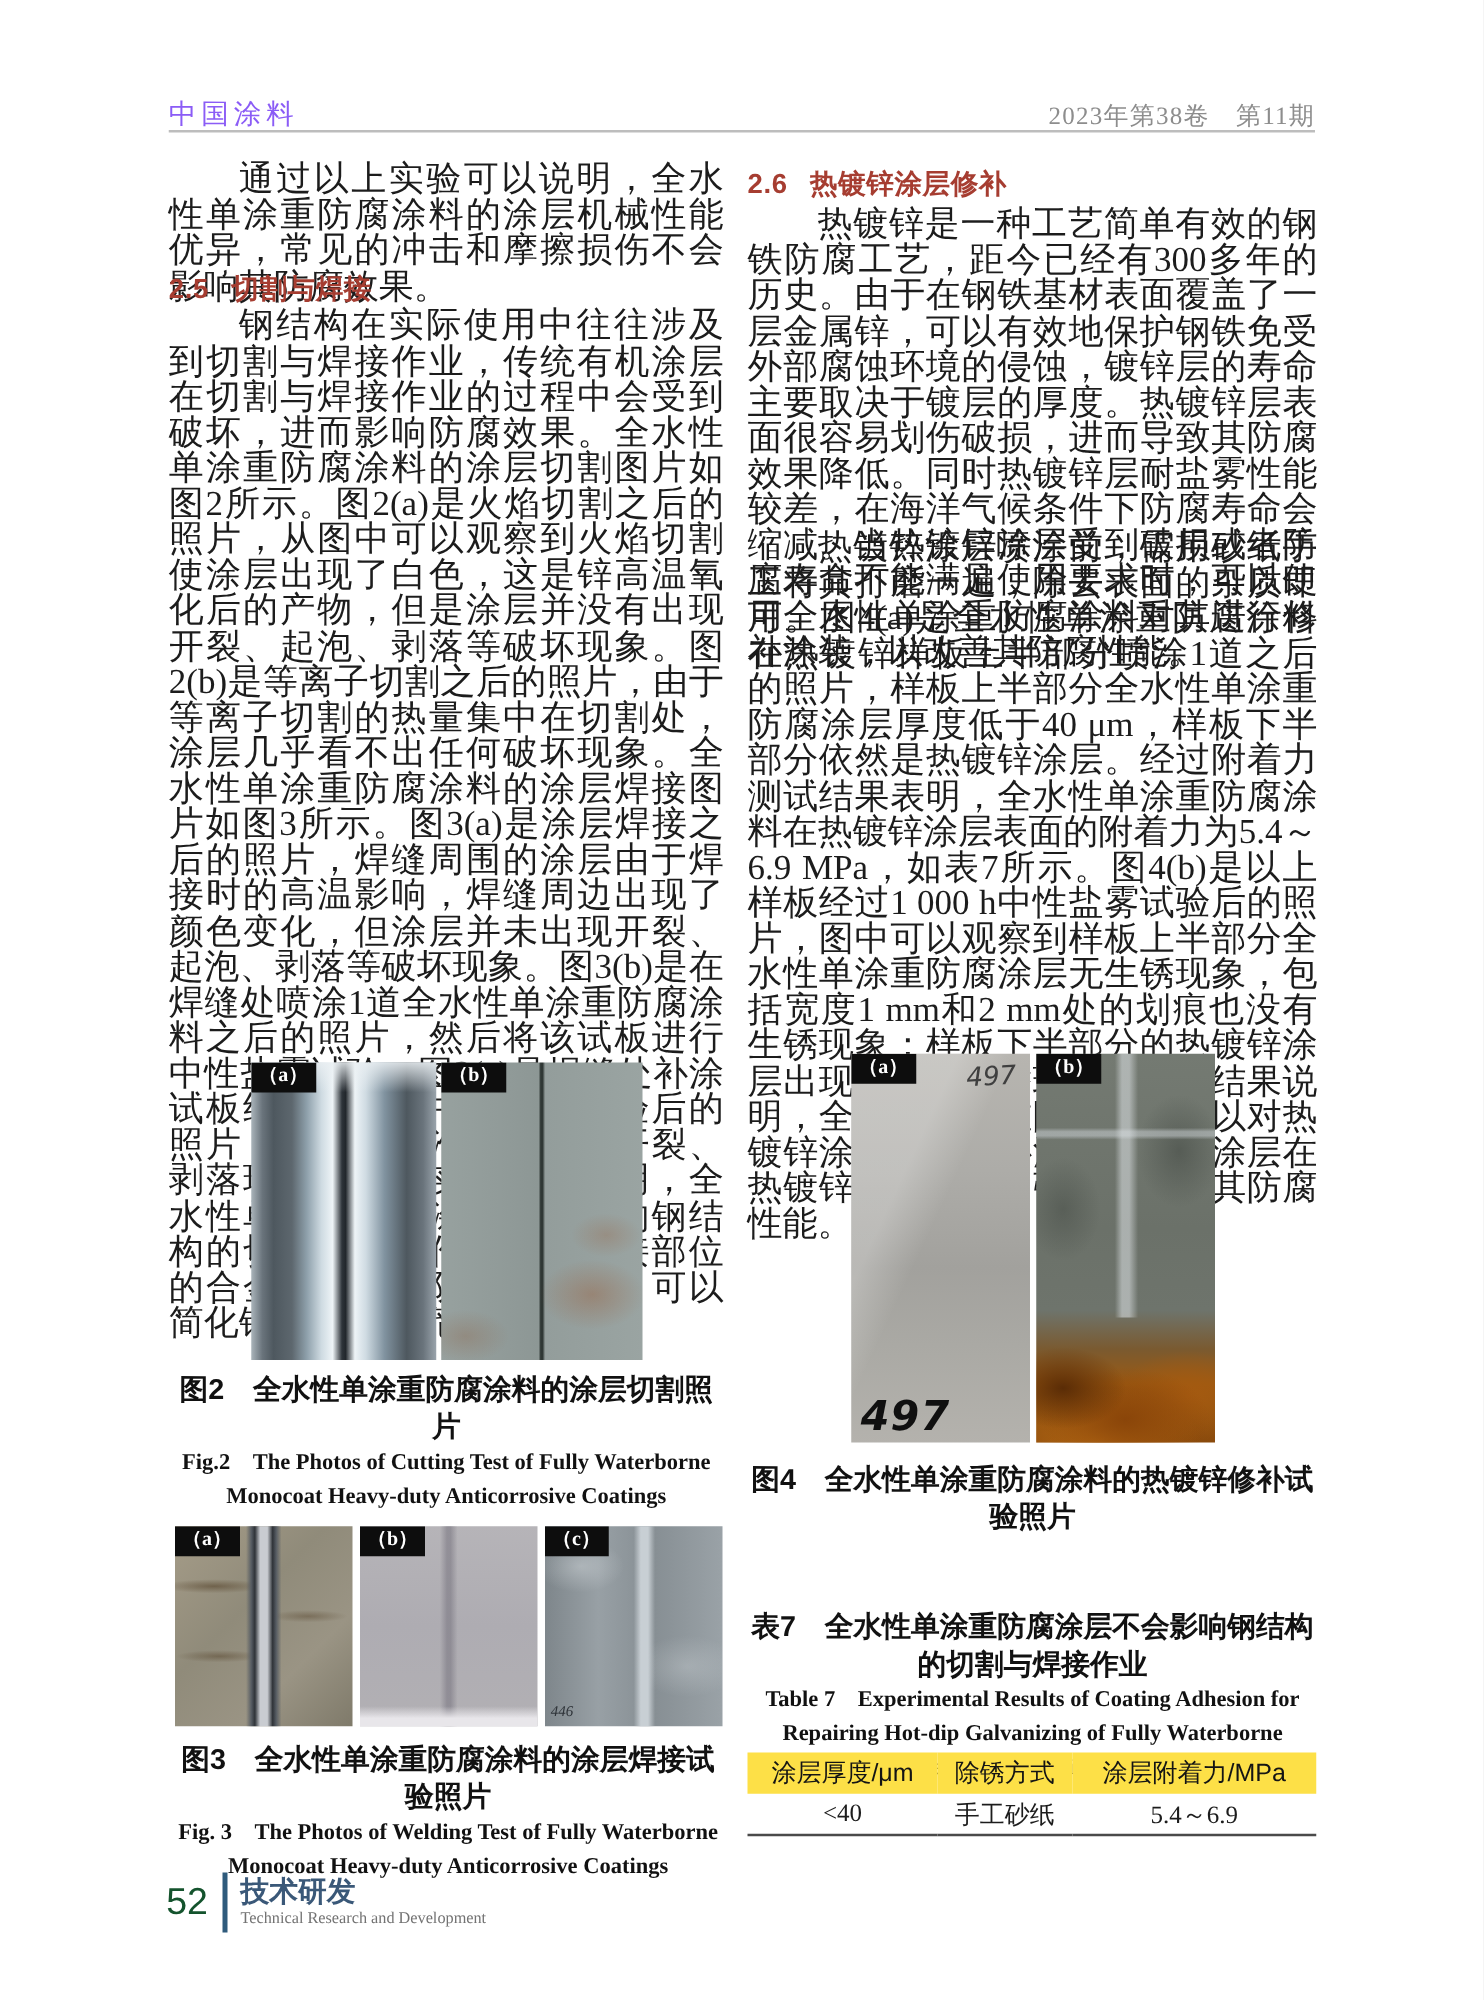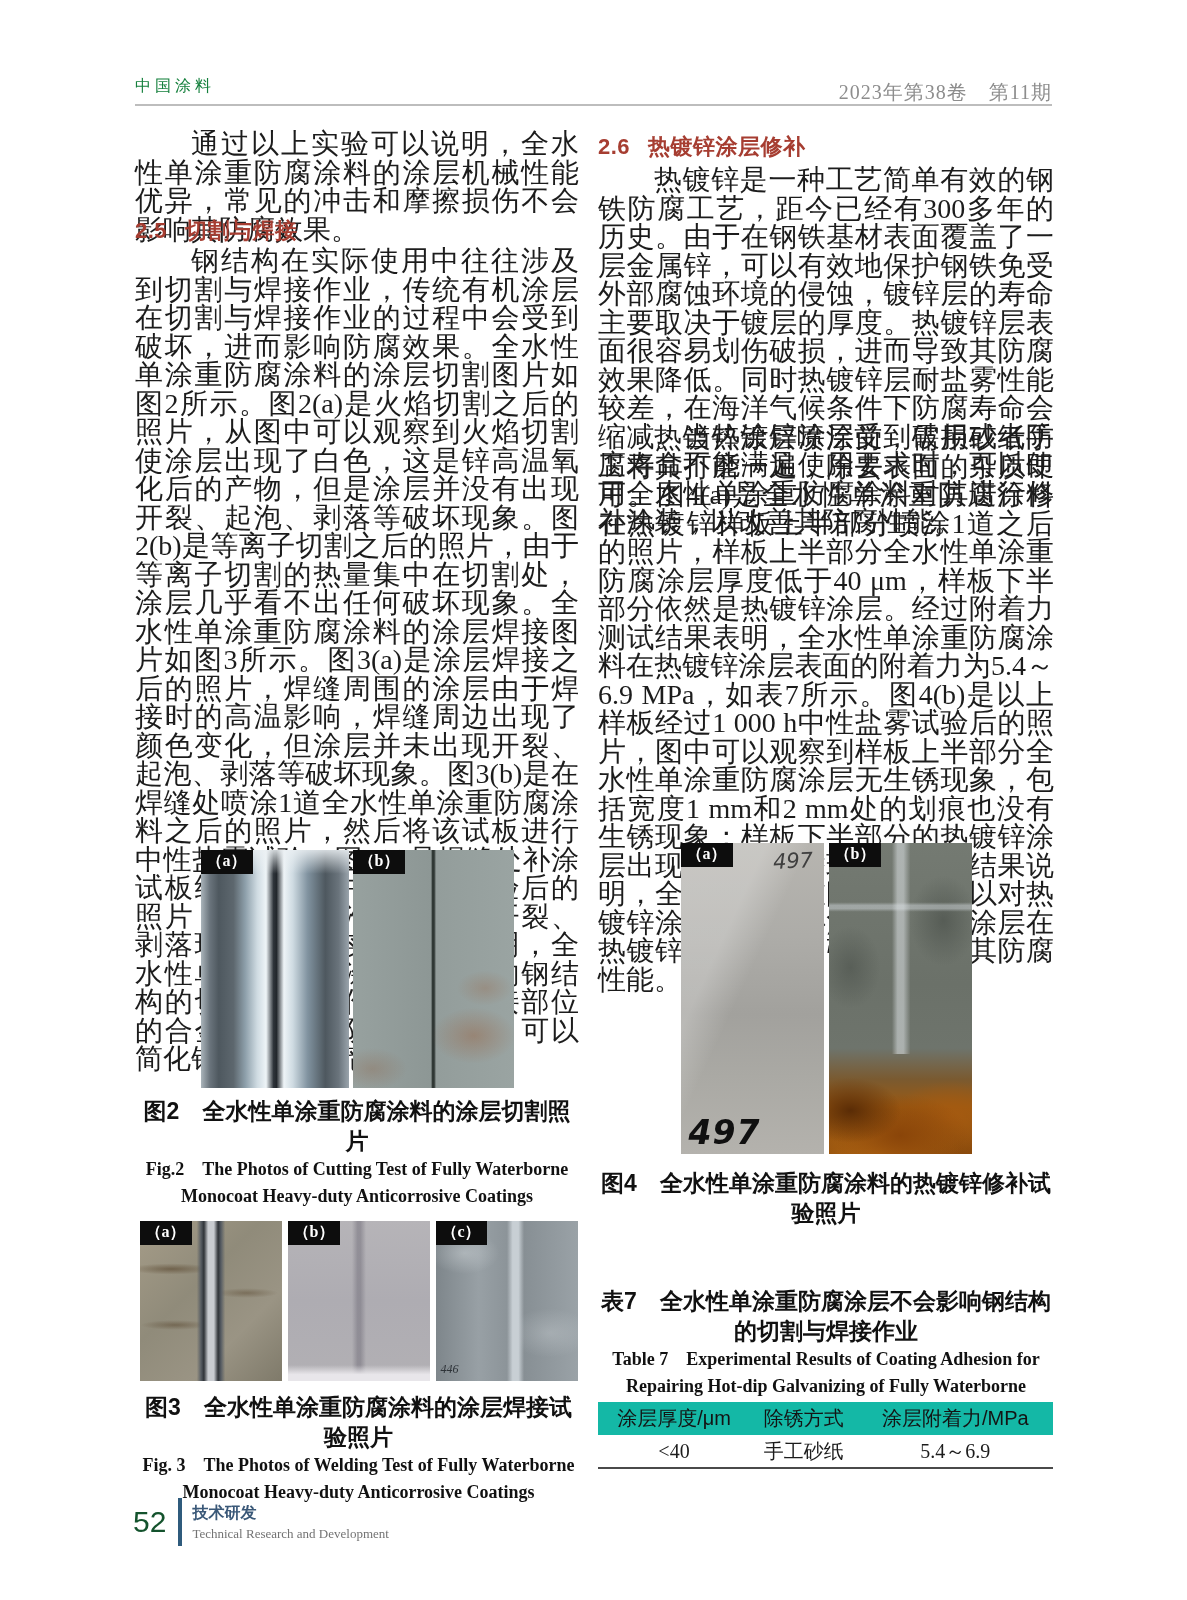--- a/index.html
+++ b/index.html
@@ -2,21 +2,21 @@
 <html><head>
 <meta charset="utf-8">
 <style>
   html,body{margin:0;padding:0;background:#e8e8e8;}
   .page{
     position:relative;width:1187px;height:1600px;background:#ffffff;
     margin:0 auto;overflow:hidden;
     font-family:"Liberation Serif","DejaVu Serif",serif;color:#1c1c1c;
   }
   
-  .hdr-journal{position:absolute;left:135px;top:76px;font-size:16px;color:#15803d;letter-spacing:4px;}
+  .hdr-journal{position:absolute;left:135px;top:76px;font-size:22px;color:#8b5cf6;letter-spacing:4px;}
   .hdr-issue{position:absolute;right:135px;top:79px;font-size:20px;color:#8d8d8d;letter-spacing:1px;}
   .hdr-rule{position:absolute;left:135px;width:917px;top:104px;border-top:2px solid #bdbdbd;}
   
   .para{position:absolute;width:444px;font-size:28px;line-height:28.5px;
         text-align:justify;text-indent:2em;color:#1c1c1c;}
   .sec-head{position:absolute;font-family:"Liberation Sans","DejaVu Sans",sans-serif;
         font-weight:bold;font-size:22px;color:#A63D31;letter-spacing:.5px;}
   .sec-head .num{margin-right:18px;}
   
   .fig-row{position:absolute;display:flex;justify-content:center;align-items:flex-start;}
@@ -72,29 +72,29 @@
     radial-gradient(ellipse 45px 60px at 80% 25%, rgba(70,76,70,.6), transparent 75%),
     radial-gradient(ellipse 40px 55px at 15% 40%, rgba(70,76,70,.5), transparent 75%),
     linear-gradient(180deg,#747a72 0%,#6b7169 45%,#6e746c 66%,#7a5a30 76%,#9c5a12 85%,#8a4a0c 100%);}
   .mark-497-top{position:absolute;right:10px;top:6px;font-size:21px;font-style:italic;
     color:#3f3f3f;transform:rotate(-3deg);font-family:"DejaVu Sans",sans-serif;}
   .mark-497-bottom{position:absolute;left:8px;bottom:2px;font-size:33px;font-weight:bold;
     font-style:italic;color:#101010;font-family:"DejaVu Sans",sans-serif;letter-spacing:1px;}
   
   .t7{position:absolute;left:598px;top:1402px;width:455px;border-collapse:collapse;
       font-size:20px;}
-  .t7 th{background:#14b8a6;font-weight:normal;color:#141414;height:31px;
+  .t7 th{background:#fde047;font-weight:normal;color:#141414;height:31px;
       font-family:"Liberation Sans","DejaVu Sans",sans-serif;font-size:20px;text-align:center;}
   .t7 td{height:30px;text-align:center;border-bottom:2px solid #4a4a4a;font-size:20px;}
   
   .footer{position:absolute;left:133px;top:1498px;display:flex;align-items:center;}
   .pgnum{font-size:30px;color:#14532d;font-family:Liberation Sans, sans-serif;margin-right:12px;}
   .fbar{width:4px;height:48px;background:#2F5B7C;margin-right:10px;}
   .fzh{font-family:"Liberation Sans","DejaVu Sans",sans-serif;font-weight:bold;
-       font-size:16px;color:#3A5878;line-height:24px;}
+       font-size:23px;color:#3A5878;line-height:24px;}
   .fen{font-size:13px;color:#737373;line-height:18px;}
 </style>
 </head>
 <body>
 
 <div class="page">
 
   <div class="hdr-journal">中国涂料</div>
   <div class="hdr-issue">2023年第38卷　第11期</div>
   <div class="hdr-rule"></div>

